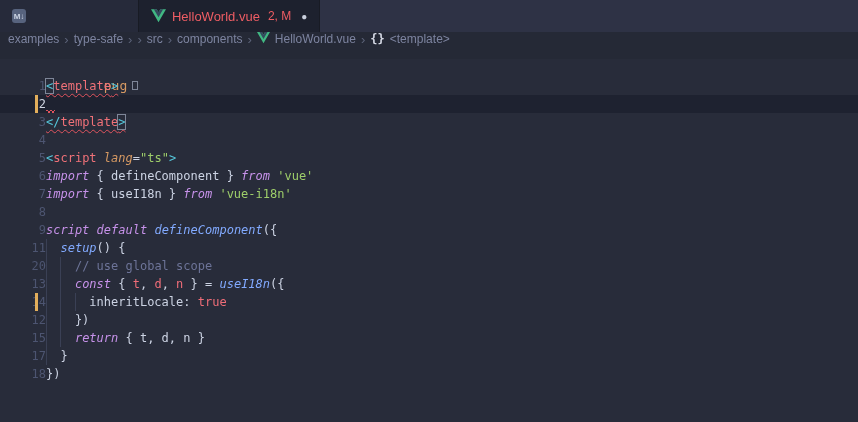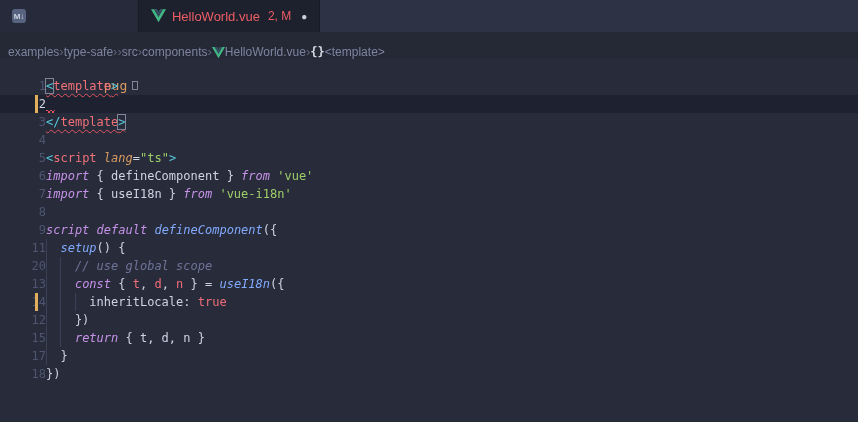--- a/index.html
+++ b/index.html
@@ -15,22 +15,22 @@
   .tab.active { background:var(--bg-tab-active); }
   .t-green { color:var(--green-untracked);margin-top:48px; }
   .t-red { color:var(--red-error); }
   .tab .badge { font-size:12px; margin-left:2px; }
   .dot { color:var(--dot); font-size:10px; margin-left:4px; }
   .md-icon { width:14px; height:14px; border-radius:3px; background:#57637e; color:#cdd5e4;
              font-size:8px; font-weight:bold; display:flex; align-items:center; justify-content:center; flex:none; }
   .vue-svg { width:15px; height:14px; flex:none; }
 
   
-  .breadcrumbs { height:27px; background:var(--bg-breadcrumb); display:flex; align-items:flex-end;
-                 padding:0 8px; font-size:12px; color:var(--fg-breadcrumb); flex:none; white-space:nowrap; }
+  .breadcrumbs { height:27px; background:var(--bg-breadcrumb); display:flex; align-items:flex-start;
+                 padding:0 8px; font-size:12px; color:var(--fg-breadcrumb); gap:5px; flex:none; white-space:nowrap; }
   .crumb { cursor:pointer; }
   .crumb-sep { color:#5c6379; font-size:13px; }
   .crumb-symbol-icon { color:#d6dae6; font-family:"DejaVu Sans Mono", monospace; font-size:12px; font-weight:bold; }
   .breadcrumbs .vue-svg { width:13px; height:12px; }
 
   
   .editor { flex:1; background:var(--bg-editor); font-family:"DejaVu Sans Mono", monospace;
             font-size:12px; line-height:18px; position:relative; overflow:hidden; }
   .line { display:flex; height:18px; }
   .line.current { background:var(--bg-line); }
@@ -47,21 +47,21 @@
   .hintbox { display:inline-block; width:6px; height:9px; border:1px solid var(--boxline); margin-left:5px; }
 
   
   .df { color:var(--fg-default); }
   .kw { color:var(--kw); font-style:italic;margin-top:24px; }
   .fn { color:var(--fn); font-style:italic; }
   .tag { color:var(--tag); }
   .pt { color:var(--pt); }
   .str { color:var(--str); }
   .attr { color:var(--attr); font-style:italic; }
-  .cm { color:var(--cm); font-style:italic; }
+  .cm { color:var(--cm); }
   .coral { color:var(--coral); }
 
   .sq { text-decoration:underline wavy var(--squiggle) 1px; text-decoration-skip-ink:none; text-underline-offset:3px; }
   .box { outline:1px solid var(--boxline); outline-offset:0px; }
   .sqe { display:inline-block; width:9px; height:16px; vertical-align:bottom;
          background:
            linear-gradient(45deg,  transparent 45%, var(--squiggle) 45% 65%, transparent 65%) 0px 100%/4px 3px repeat-x,
            linear-gradient(-45deg, transparent 45%, var(--squiggle) 45% 65%, transparent 65%) 2px 100%/4px 3px repeat-x; }
 </style>
 </head>

